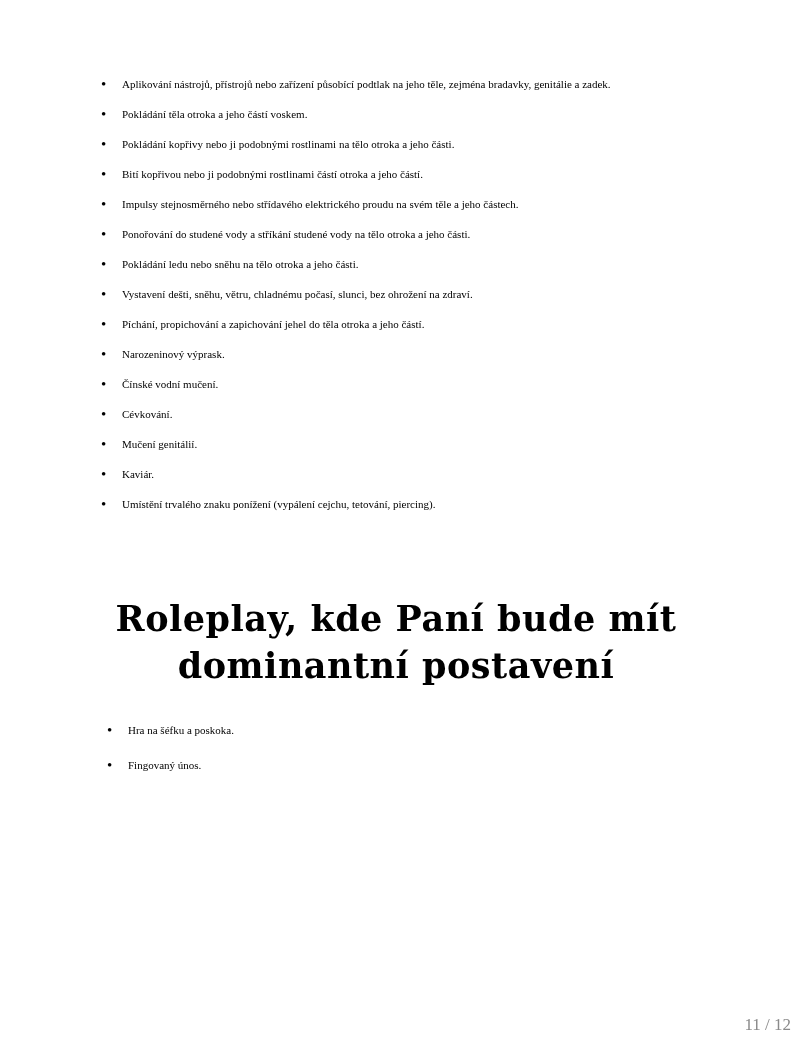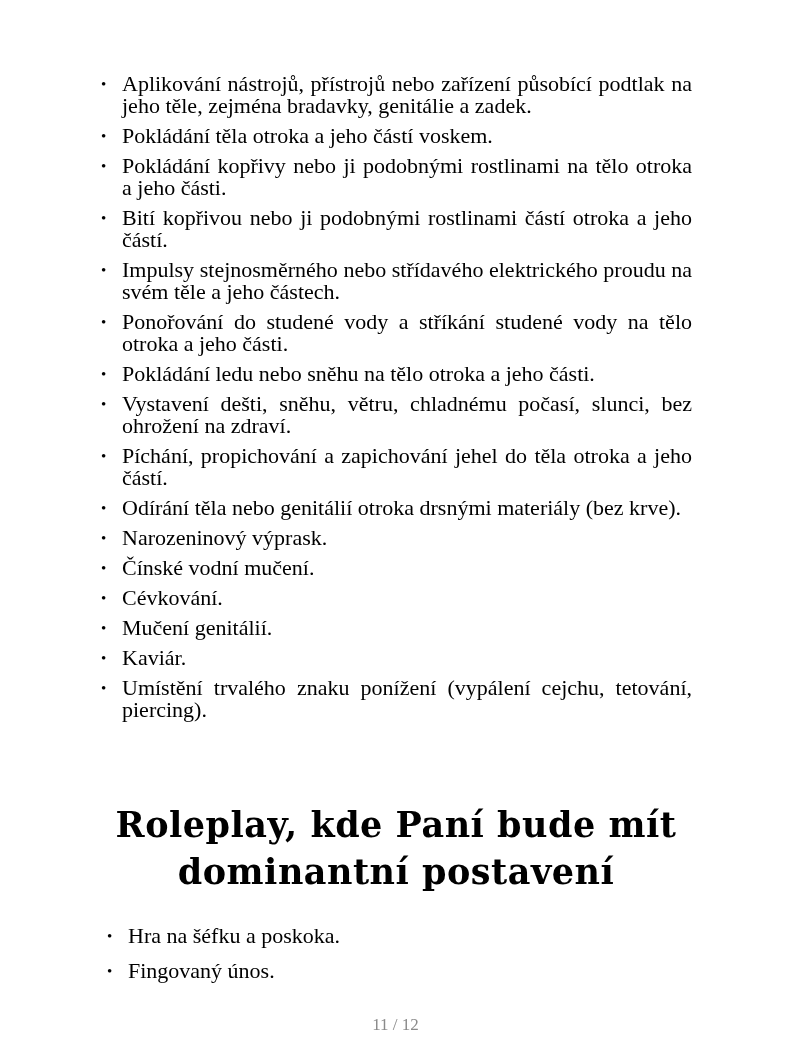--- a/index.html
+++ b/index.html
@@ -22,21 +22,21 @@
     left: 100px;
     right: 99px;
   }
   ul.bullet-list {
     list-style: none;
     margin: 0;
     padding: 0 0 0 22px;
   }
   ul.bullet-list li {
     position: relative;
-    font-size: 22px;
+    font-size: 11px;
     line-height: 22px;
     text-align: justify;
     margin: 0 0 8px 0;
   }
   ul.bullet-list li::before {
     content: "\2022";
     position: absolute;
     left: -21px;
     top: 0;
     font-size: 15px;
@@ -53,42 +53,41 @@
   }
   ul.bullet-list.roleplay li {
     margin-bottom: 13px;
     margin-left: 6px;
   }
   .page-footer {
     position: absolute;
     bottom: 20px;
     left: 0;
     width: 100%;
-    text-align: center;
+    text-align: right;
     font-size: 17px;
     color: #8a8a8a;
   }
 </style>
 </head>
 <body>
 
 <div class="page">
   <div class="content">
 
     <ul class="bullet-list">
       <li>Aplikování nástrojů, přístrojů nebo zařízení působící podtlak na jeho těle, zejména bradavky, genitálie a zadek.</li>
       <li>Pokládání těla otroka a jeho částí voskem.</li>
       <li>Pokládání kopřivy nebo ji podobnými rostlinami na tělo otroka a jeho části.</li>
       <li>Bití kopřivou nebo ji podobnými rostlinami částí otroka a jeho částí.</li>
       <li>Impulsy stejnosměrného nebo střídavého elektrického proudu na svém těle a jeho částech.</li>
       <li>Ponořování do studené vody a stříkání studené vody na tělo otroka a jeho části.</li>
       <li>Pokládání ledu nebo sněhu na tělo otroka a jeho části.</li>
       <li>Vystavení dešti, sněhu, větru, chladnému počasí, slunci, bez ohrožení na zdraví.</li>
       <li>Píchání, propichování a zapichování jehel do těla otroka a jeho částí.</li>
-      <li>Odírání těla nebo genitálií otroka drsnými materiály (bez krve).</li>
       <li>Narozeninový výprask.</li>
       <li>Čínské vodní mučení.</li>
       <li>Cévkování.</li>
       <li>Mučení genitálií.</li>
       <li>Kaviár.</li>
       <li>Umístění trvalého znaku ponížení (vypálení cejchu, tetování, piercing).</li>
     </ul>
 
     <h1 class="section-heading">Roleplay, kde Paní bude mít dominantní postavení</h1>
 

